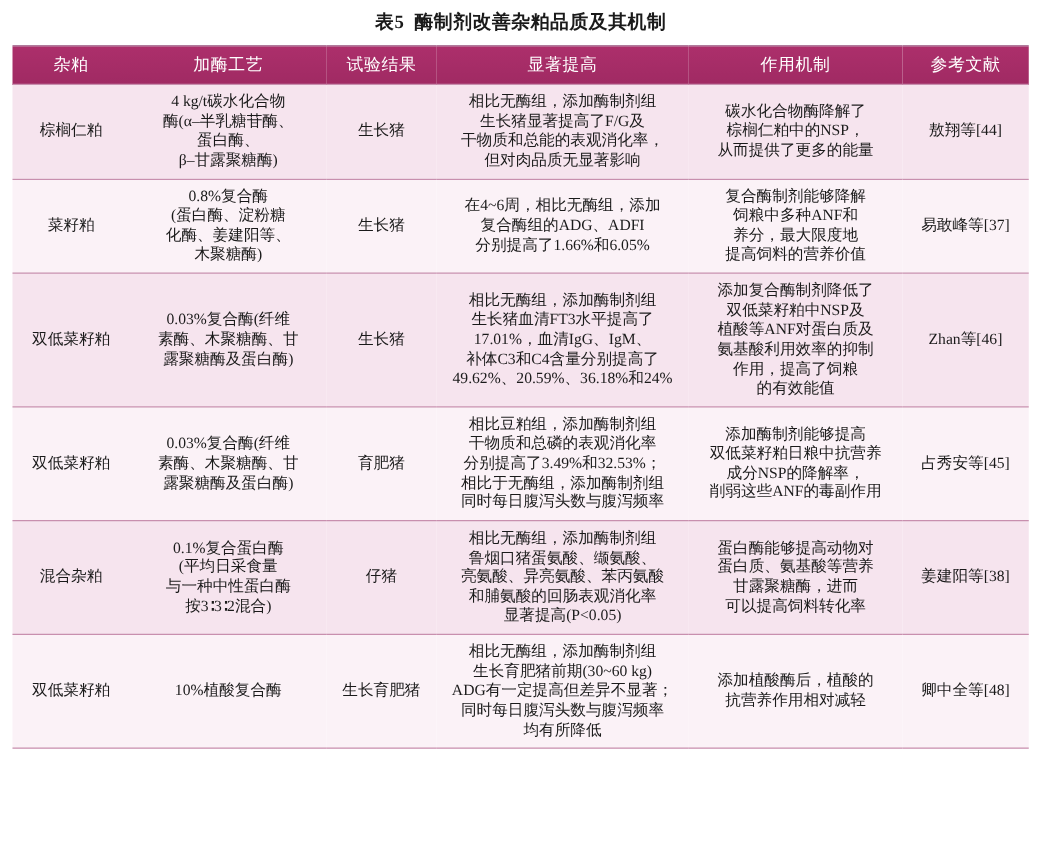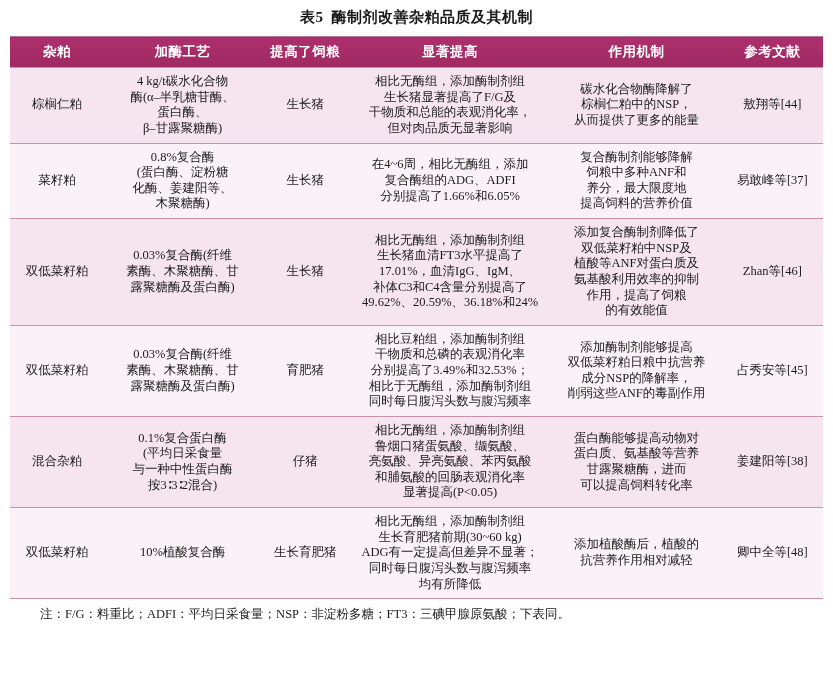--- a/index.html
+++ b/index.html
@@ -36,21 +36,21 @@
     width: 813px;
     table-layout: fixed;
     border-top: 1px solid #b07a9c;
     border-bottom: 1px solid #b07a9c;
   }
   table.main thead th {
     background: #b0316d;
     background: linear-gradient(#ac2f6b, #a02a63);
     color: #ffffff;
     font-size: 13.5px;
-    font-weight: bold;
+    font-weight: normal;
     text-align: center;
     padding: 6px 2px;
     border: none;
     letter-spacing: 0.5px;
   }
   table.main tbody td {
     border-top: 1px solid #c88fae;
     border-bottom: 1px solid #c88fae;
     font-size: 12.5px;
     line-height: 1.25;
@@ -95,21 +95,21 @@
         <col class="col2">
         <col class="col3">
         <col class="col4">
         <col class="col5">
         <col class="col6">
     </colgroup>
     <thead>
       <tr>
         <th>杂粕</th>
         <th>加酶工艺</th>
-        <th>提高了饲粮</th>
+        <th>试验结果</th>
         <th>显著提高</th>
         <th>作用机制</th>
         <th>参考文献</th>
       </tr>
     </thead>
     <tbody>
 
       <tr>
         <td>棕榈仁粕</td>
         <td>
@@ -246,15 +246,14 @@
         </td>
         <td>
           <span class="cellline">添加植酸酶后，植酸的</span>
           <span class="cellline">抗营养作用相对减轻</span>
         </td>
         <td>卿中全等[48]</td>
       </tr>
     </tbody>
   </table>
 
-  <div class="note">注：F/G：料重比；ADFI：平均日采食量；NSP：非淀粉多糖；FT3：三碘甲腺原氨酸；下表同。</div>
 
 </div>
 
 </body></html>

